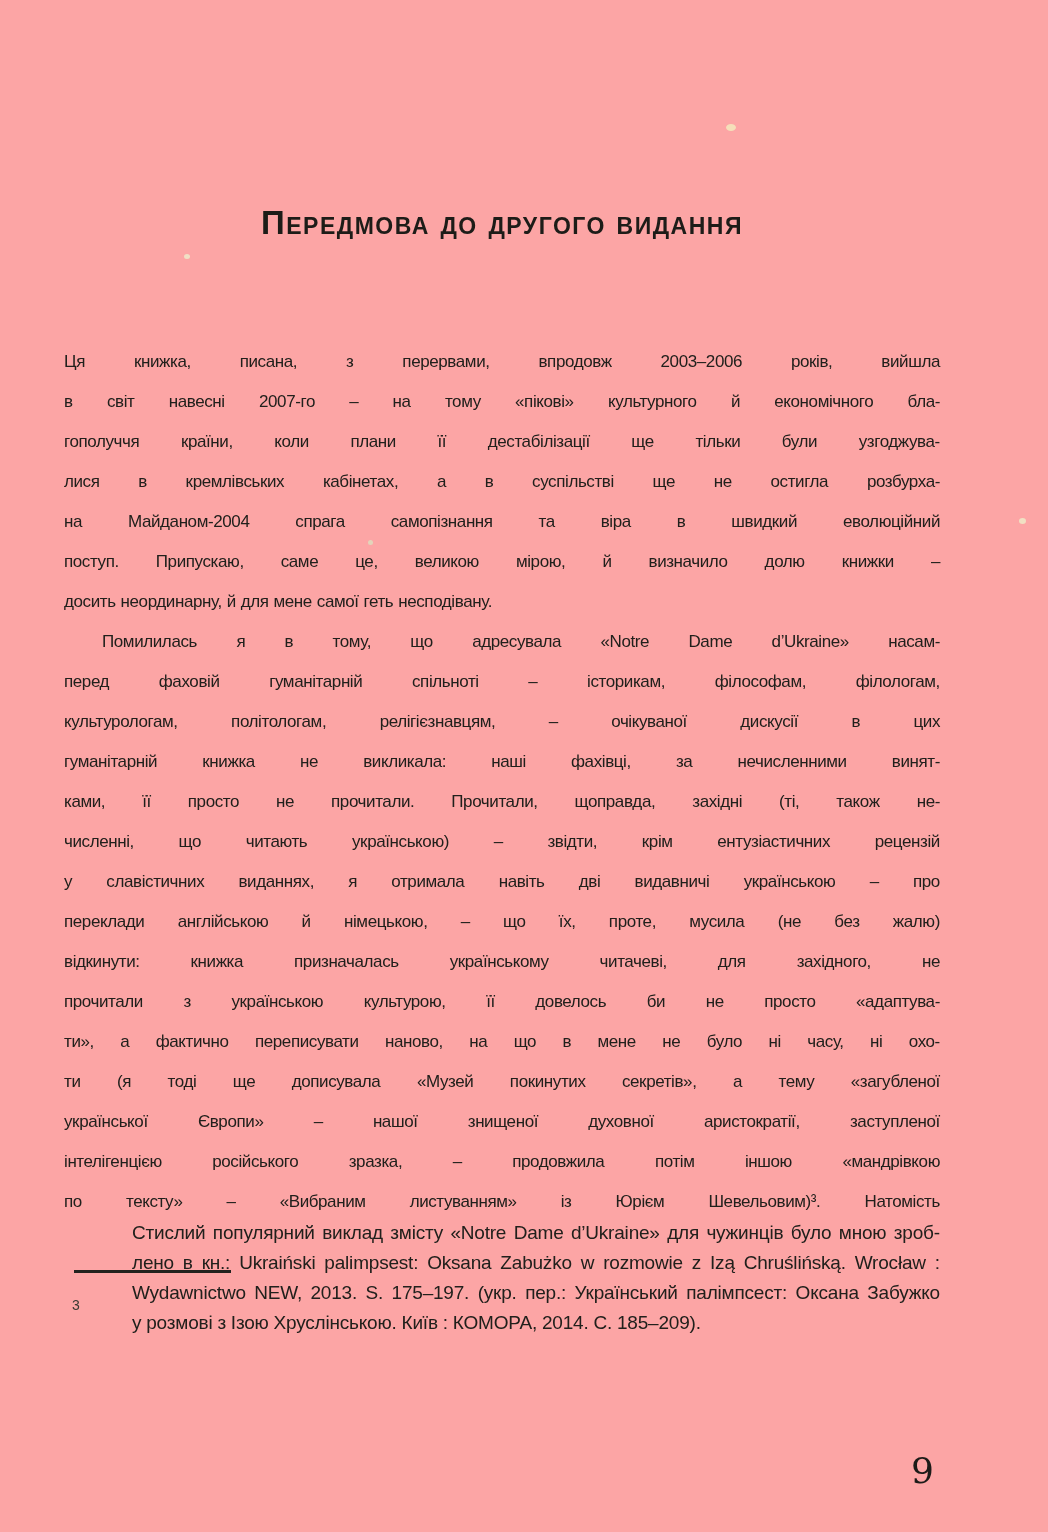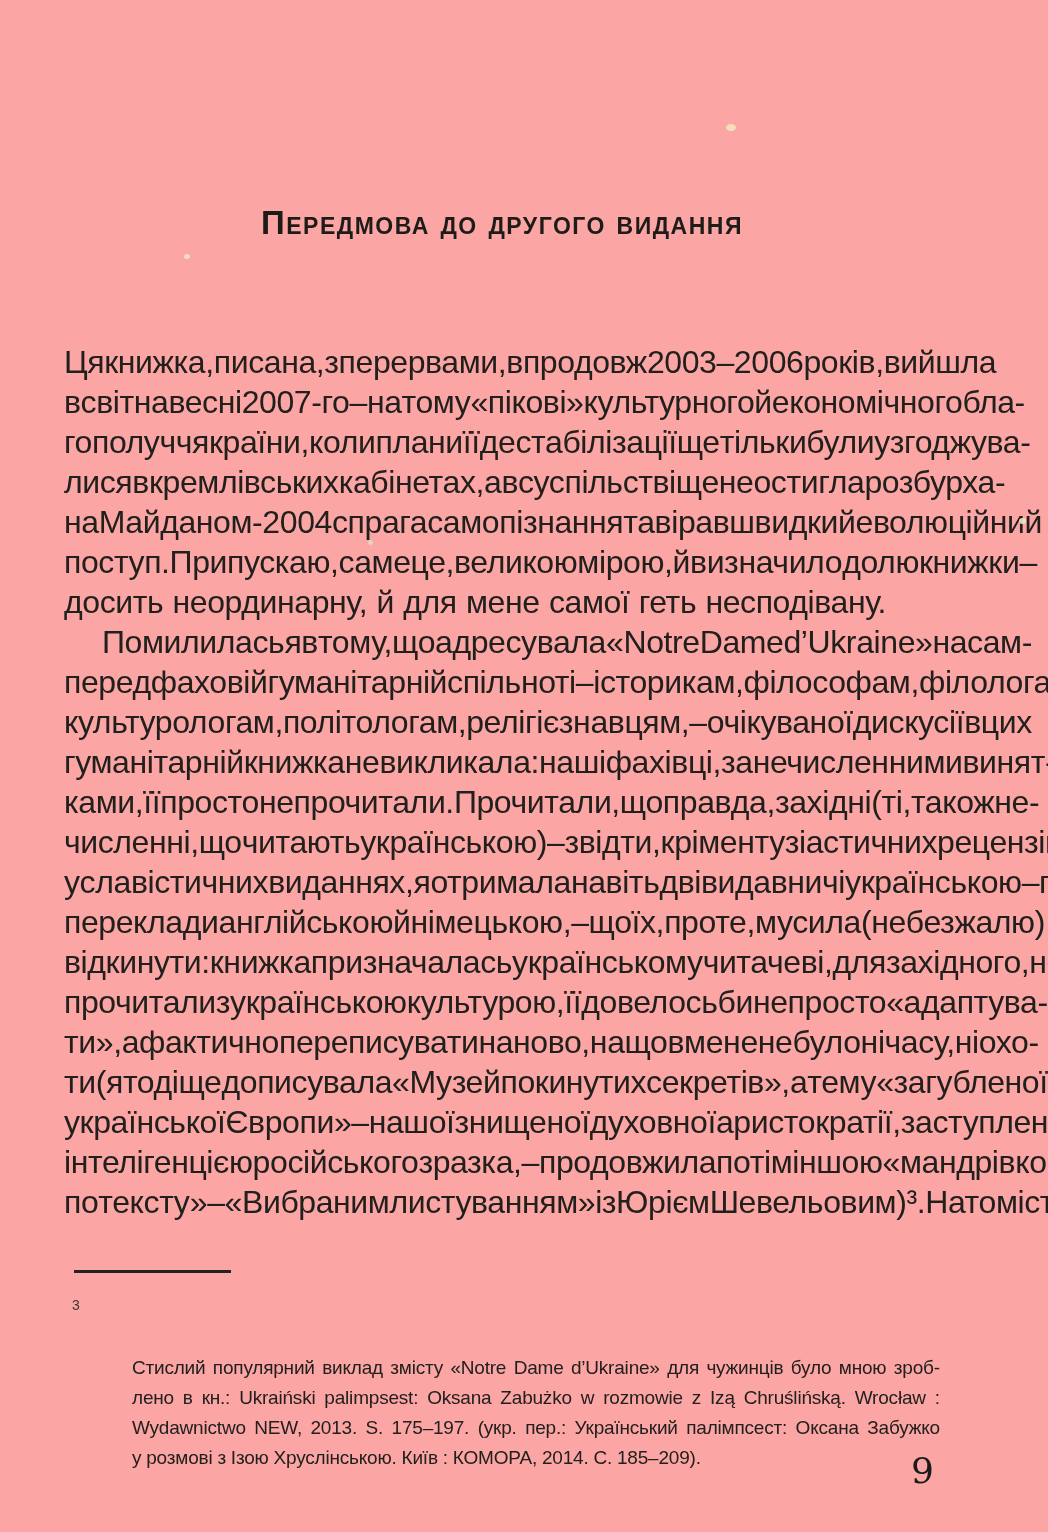--- a/index.html
+++ b/index.html
@@ -21,38 +21,38 @@
     letter-spacing:1.5px;
     color:#1d1c18;
   }
   
   .body-block {
     position:absolute; left:64px; top:342px; width:876px;
   }
   .line {
     display:flex; justify-content:space-between;
     height:40px; line-height:40px;
-    font-size:32px; letter-spacing:-0.4px;
+    font-size:17px; letter-spacing:-0.4px;
     white-space:nowrap;
   }
   .line span { display:inline-block; }
   .line.nj { justify-content:flex-start; }
   .line.nj span + span { margin-left:0.29em; }
   .line.ind { padding-left:38px;align-items:flex-end; }
   
   .fn-sep {
     position:absolute; left:74px; top:1270px;
     width:157px; height:3px; background:#23221e;
   }
   .fn-marker {
     position:absolute; left:72px; top:1297px;
     font-size:14px; color:#3a3a34;
   }
   .fn-block {
-    position:absolute; left:132px; top:1353px; width:808px;
+    position:absolute; left:132px; top:1218px; width:808px;
   }
   .fn-block .line {
     height:30px; line-height:30px;
     font-size:19px; letter-spacing:-0.2px;
   }
   .fn-block .line.nj span + span { margin-left:0.26em; }
   
   .folio {
     position:absolute; left:64px; top:1450px; width:876px;
     text-align:right; padding-right:6px; box-sizing:border-box;

